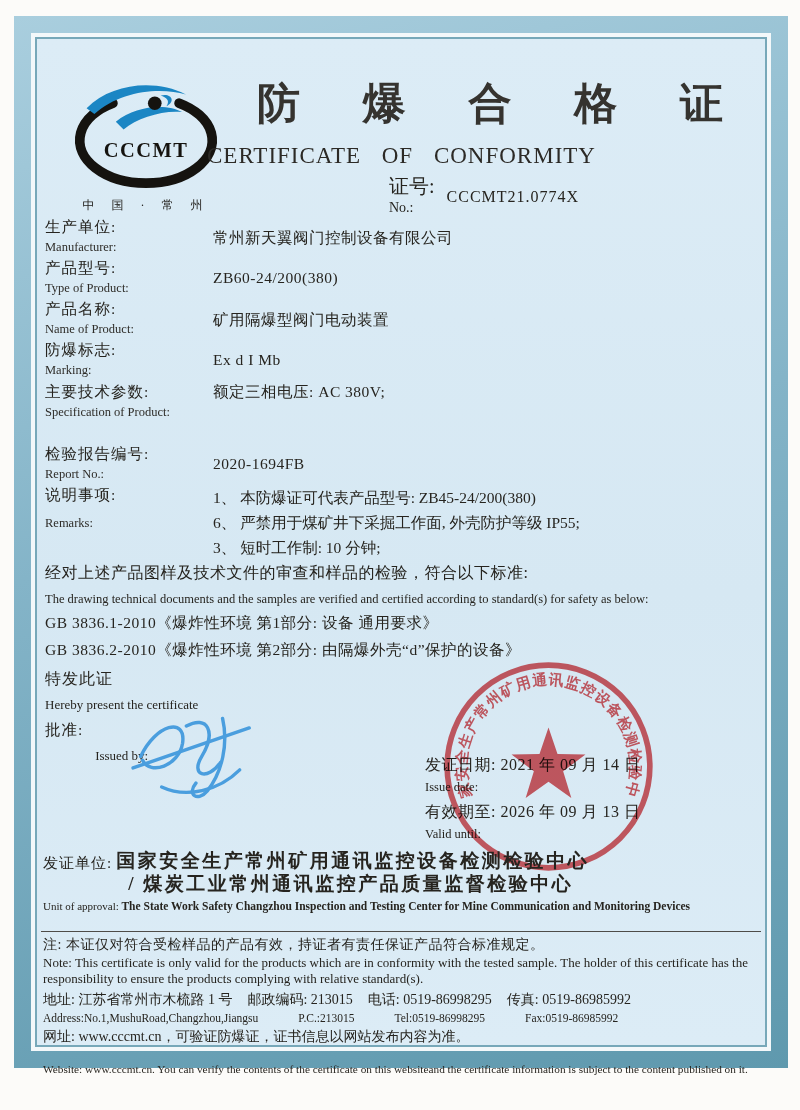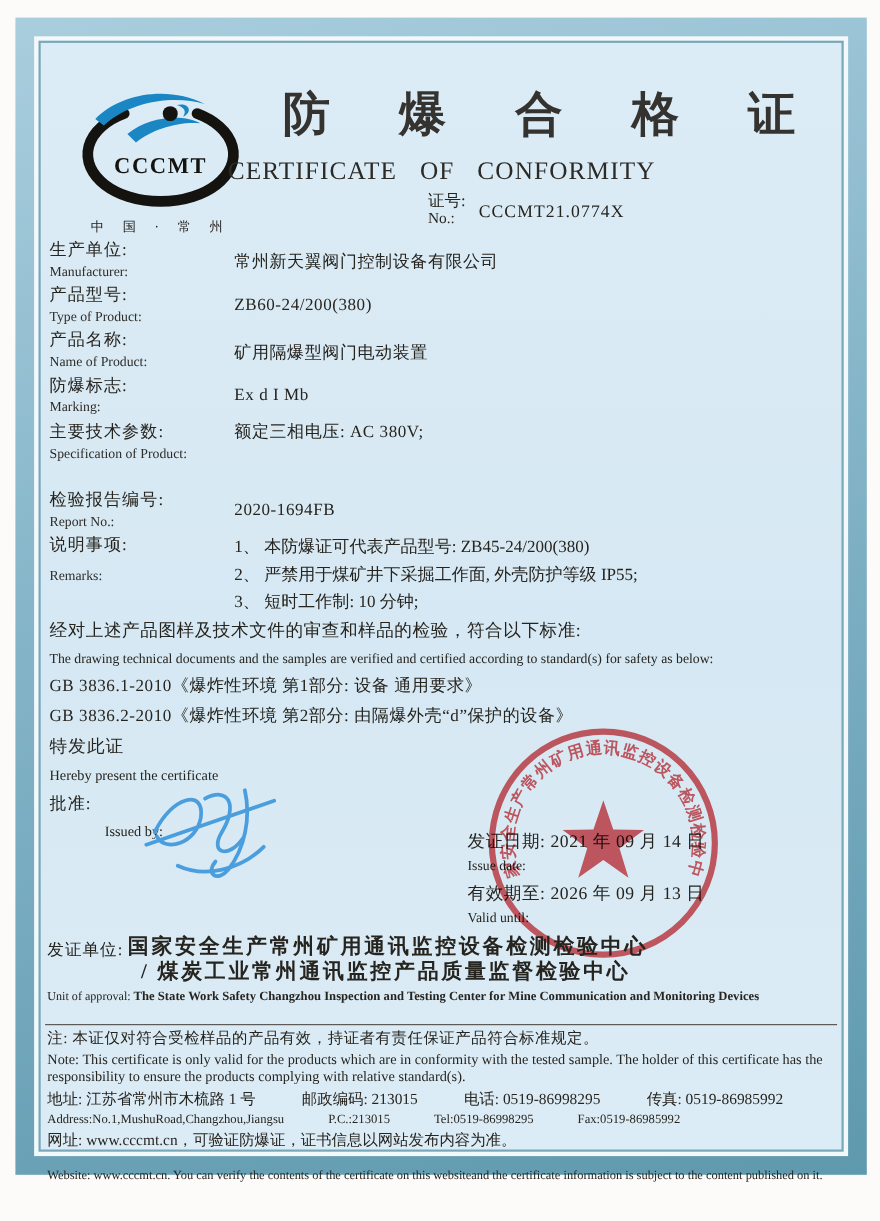--- a/index.html
+++ b/index.html
@@ -14,21 +14,21 @@
   .paper{position:relative;height:100%;box-sizing:border-box;
          background:linear-gradient(180deg,#dcecf6 0%,#d6e8f3 55%,#dcecf6 100%);}
   
   .logo-wrap{position:absolute;left:16px;top:38px;width:186px;text-align:center;}
   .logo-region{margin-top:4px;font-size:12px;letter-spacing:7px;color:#23211d;}
   .title-cn{position:absolute;top:36px;left:170px;width:540px;text-align:center;
             font-size:43px;font-weight:600;letter-spacing:26px;padding-left:26px;color:#35332f;}
   .title-en{position:absolute;top:104px;left:170px;width:540px;
             font-size:23px;font-weight:500;letter-spacing:1px;word-spacing:14px;color:#2c2a26;}
   .certno{position:absolute;top:134px;left:352px;display:flex;gap:12px;}
-  .certno-labels div:first-child{font-size:15px;font-family:Liberation Serif, serif;}
+  .certno-labels div:first-child{font-size:20px;font-family:Liberation Serif, serif;}
   .certno-labels div:last-child{font-size:14px;}
   .certno-value{font-size:16px;letter-spacing:1px;align-self:center;margin-top:4px;}
   
   .frow{position:absolute;left:8px;width:700px;}
   .lab-cn{font-size:15.5px;letter-spacing:1px;}
   .lab-en{font-size:12.5px;margin-top:2px;color:#2e2c28;}
   .fval{position:absolute;left:168px;top:11px;font-size:15.5px;letter-spacing:.5px;white-space:nowrap;}
   .fval.align-top{top:0;}
   .rline{font-size:15.5px;line-height:25px;white-space:nowrap;}
   .remarks-lines{position:absolute;left:168px;top:0;}
@@ -56,21 +56,21 @@
   .appr-name{font-size:19px;font-weight:700;letter-spacing:2.5px;line-height:23px;white-space:nowrap;}
   .appr-name.second{margin-left:12px;}
   .appr-en1{font-size:11.5px;font-weight:700;margin-top:5px;white-space:nowrap;}
   .appr-en1 .enlab{font-weight:400;font-size:11px;}
   .appr-en2{font-size:11.5px;font-weight:700;margin-top:4px;margin-left:88px;white-space:nowrap;}
   .divider{position:absolute;left:4px;right:4px;top:892px;border-top:1.5px solid #4e4c48;}
   
   .footer{position:absolute;left:6px;top:897px;width:712px;}
   .note-cn{font-size:14px;line-height:17px;letter-spacing:.5px;}
   .note-en{font-size:13px;line-height:16px;margin-top:2px;}
-  .addr-cn{display:flex;gap:42px;font-size:14px;margin-top:4px;white-space:nowrap;}
+  .addr-cn{display:flex;gap:15px;font-size:14px;margin-top:4px;white-space:nowrap;}
   .addr-en{display:flex;gap:40px;font-size:11.5px;margin-top:3px;white-space:nowrap;}
   .web-cn{font-size:14px;margin-top:4px;}
   .web-en{font-size:11.3px;margin-top:17px;white-space:nowrap;}
 </style>
 </head>
 <body>
 
 <div class="page">
   <div class="band">
     <div class="pin">
@@ -130,21 +130,21 @@
             <div class="lab-cn">检验报告编号:</div>
             <div class="lab-en">Report No.:</div>
             <div class="fval">2020-1694FB</div>
           </div>
 
           <div class="frow" style="top:446px">
             <div class="lab-cn">说明事项:</div>
             <div class="lab-en" style="margin-top:10px">Remarks:</div>
             <div class="remarks-lines">
               <div class="rline">1、 本防爆证可代表产品型号: ZB45-24/200(380)</div>
-              <div class="rline">2、 严禁用于煤矿井下采掘工作面, 外壳防护等级 IP55;</div>
+              <div class="rline">6、 严禁用于煤矿井下采掘工作面, 外壳防护等级 IP55;</div>
               <div class="rline">3、 短时工作制: 10 分钟;</div>
             </div>
           </div>
 
           <div class="standards">
             <div class="std-intro-cn">经对上述产品图样及技术文件的审查和样品的检验，符合以下标准:</div>
             <div class="std-intro-en">The drawing technical documents and the samples are verified and certified according to standard(s) for safety as below:</div>
             <div class="std-item">GB 3836.1-2010《爆炸性环境 第1部分: 设备 通用要求》</div>
             <div class="std-item">GB 3836.2-2010《爆炸性环境 第2部分: 由隔爆外壳“d”保护的设备》</div>
           </div>

